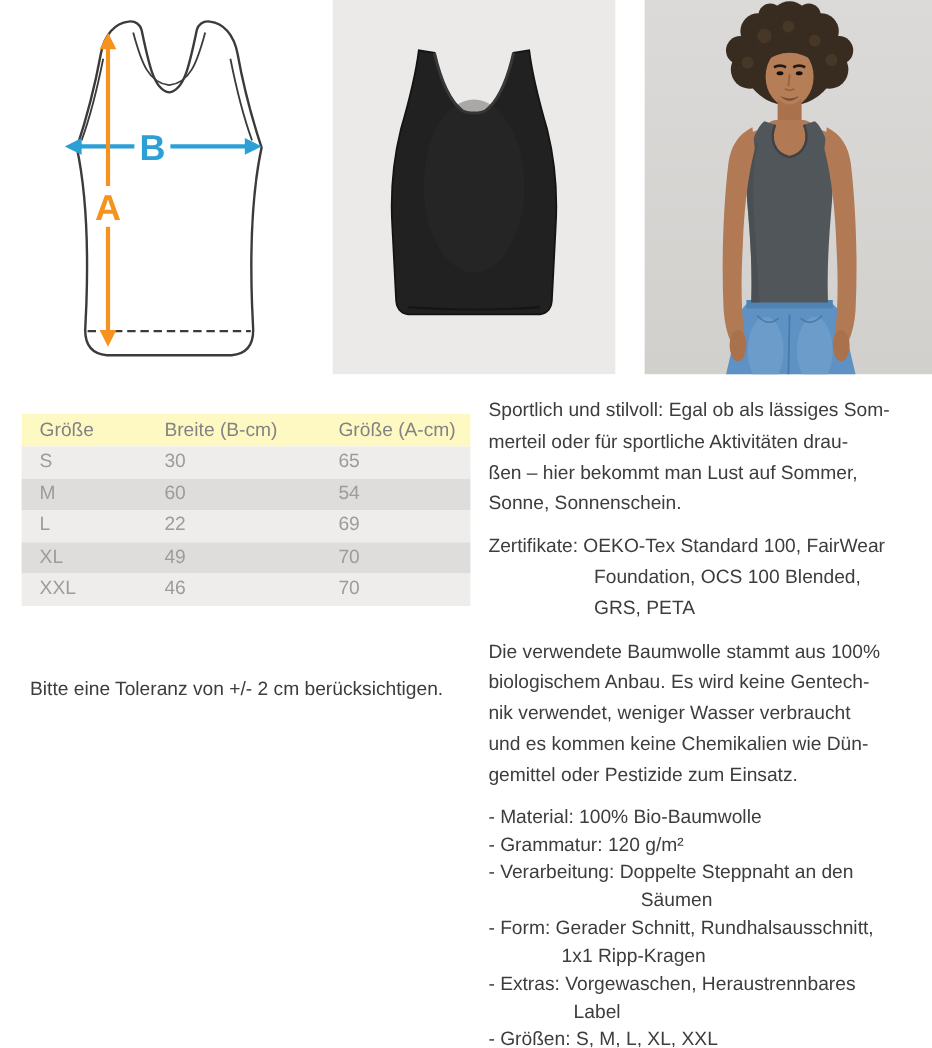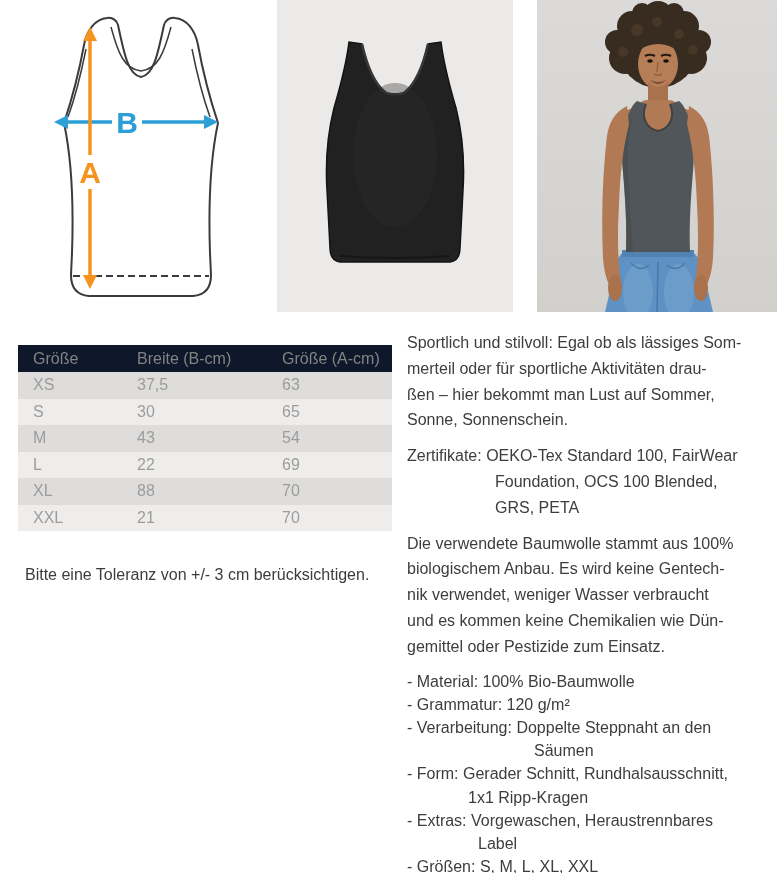--- a/index.html
+++ b/index.html
@@ -9,21 +9,21 @@
   
   .hero-diagram{position:absolute;left:20px;top:5px;width:220px;height:300px;}
   .hero-product{position:absolute;left:277px;top:0;width:236px;height:312px;}
   .hero-model{position:absolute;left:537px;top:0;width:240px;height:312px;}
   .hero-diagram svg,.hero-product svg,.hero-model svg{display:block;}
 
   
   .size-table{position:absolute;left:18px;top:345px;width:374px;font-size:16px;}
   .t-row{display:grid;grid-template-columns:104px 145px 1fr;align-items:center;
          height:26.5px;padding-left:15px;}
-  .t-head{height:27px;background:#0f172a;color:#838383;}
+  .t-head{height:27px;background:#fef9c3;color:#838383;}
   .t-data{color:#9c9c9c;}
   .r-dark{background:#dedddc;}
   .r-light{background:#eeedec;}
   .t-cell{white-space:nowrap;overflow:hidden;}
 
   .tolerance{position:absolute;left:25px;top:566px;font-size:16px;color:#3c3c3c;
              white-space:nowrap;}
 
   
   .desc{position:absolute;left:407px;top:330px;width:372px;color:#3d3d3d;font-size:16px;}
@@ -163,53 +163,48 @@
       </g>
     </svg>
   </div>
 
   <div class="size-table">
     <div class="t-row t-head">
       <div class="t-cell">Größe</div>
       <div class="t-cell">Breite (B-cm)</div>
       <div class="t-cell">Größe (A-cm)</div>
     </div>
-    <div class="t-row t-data r-dark">
-      <div class="t-cell">XS</div>
-      <div class="t-cell">37,5</div>
-      <div class="t-cell">63</div>
-    </div>
     <div class="t-row t-data r-light">
       <div class="t-cell">S</div>
       <div class="t-cell">30</div>
       <div class="t-cell">65</div>
     </div>
     <div class="t-row t-data r-dark">
       <div class="t-cell">M</div>
-      <div class="t-cell">43</div>
+      <div class="t-cell">60</div>
       <div class="t-cell">54</div>
     </div>
     <div class="t-row t-data r-light">
       <div class="t-cell">L</div>
       <div class="t-cell">22</div>
       <div class="t-cell">69</div>
     </div>
     <div class="t-row t-data r-dark">
       <div class="t-cell">XL</div>
-      <div class="t-cell">88</div>
+      <div class="t-cell">49</div>
       <div class="t-cell">70</div>
     </div>
     <div class="t-row t-data r-light">
       <div class="t-cell">XXL</div>
-      <div class="t-cell">21</div>
+      <div class="t-cell">46</div>
       <div class="t-cell">70</div>
     </div>
   </div>
 
-  <div class="tolerance">Bitte eine Toleranz von +/- 3 cm berücksichtigen.</div>
+  <div class="tolerance">Bitte eine Toleranz von +/- 2 cm berücksichtigen.</div>
 
   <div class="desc">
     <div class="para">
       <div class="ln">Sportlich und stilvoll: Egal ob als lässiges Som-</div>
       <div class="ln">merteil oder für sportliche Aktivitäten drau-</div>
       <div class="ln">ßen – hier bekommt man Lust auf Sommer,</div>
       <div class="ln">Sonne, Sonnenschein.</div>
     </div>
     <div class="para">
       <div class="ln">Zertifikate: OEKO-Tex Standard 100, FairWear</div>

